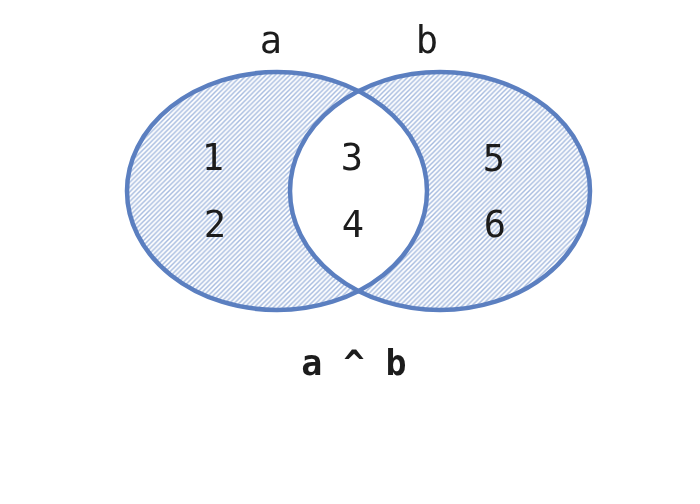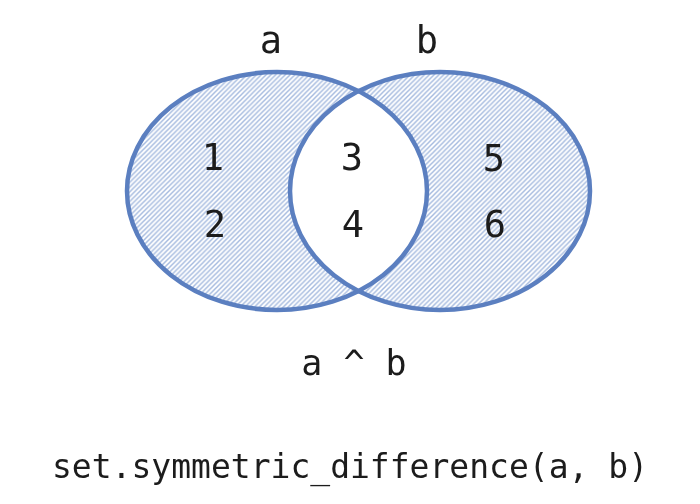--- a/index.html
+++ b/index.html
@@ -76,17 +76,16 @@
 
   <span class="overlay-label region-item" style="left:213px; top:157px;">1</span>
   <span class="overlay-label region-item" style="left:215px; top:224px;">2</span>
 
   <span class="overlay-label region-item" style="left:352px; top:157px;">3</span>
   <span class="overlay-label region-item" style="left:353px; top:224px;">4</span>
 
   <span class="overlay-label region-item" style="left:494px; top:158px;">5</span>
   <span class="overlay-label region-item" style="left:495px; top:224px;">6</span>
 
-  <span class="overlay-label op-caption" style="left:354px; top:363px;">a ^ b</span>
+  <span class="overlay-label op-caption" style="left:354px; top:363px;font-weight:bold;">a ^ b</span>
 
-  <span class="overlay-label code-caption" style="left:350px; top:466px;">set.symmetric_difference(a, b)</span>
 
 </div>
 
 </body></html>

